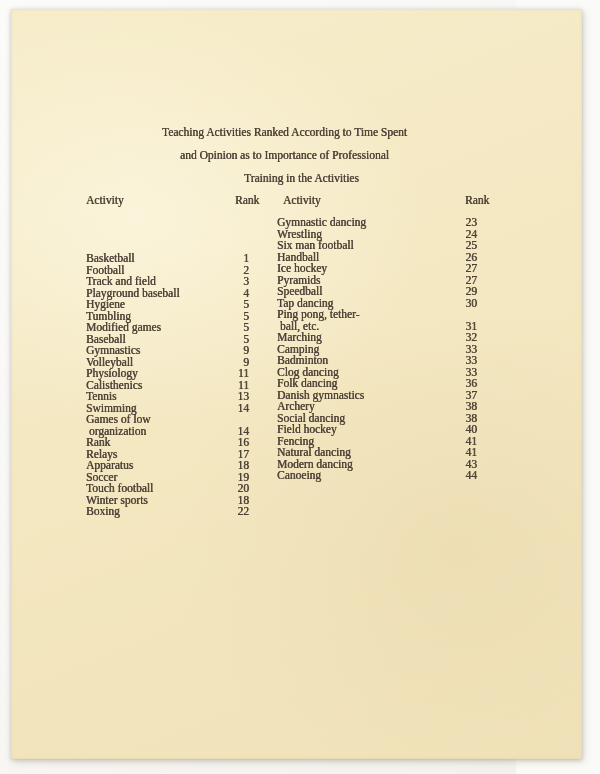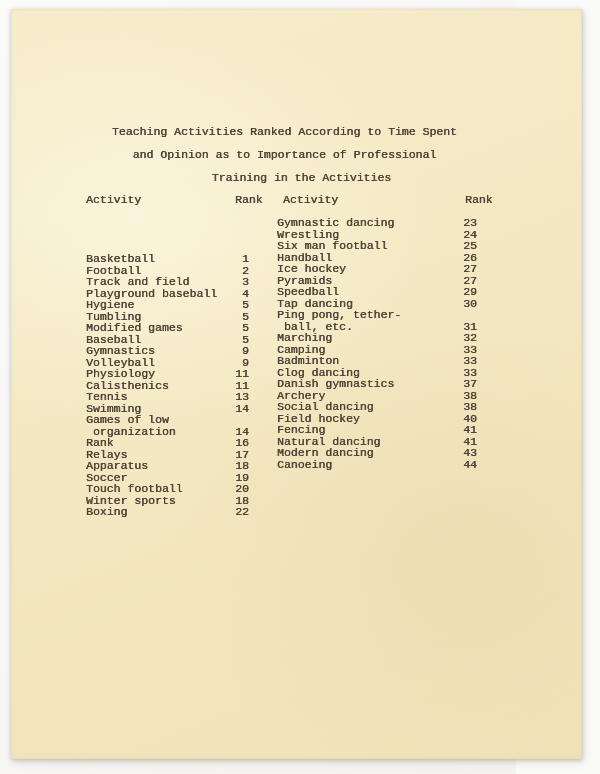--- a/index.html
+++ b/index.html
@@ -8,21 +8,21 @@
     width: 600px;
     height: 774px;
     overflow: hidden;
     background: #fafaf8;
   }
   .scan {
     position: relative;
     width: 516px;
     height: 774px;
     background: linear-gradient(135deg, #fbfbfa 0%, #f7f6f3 60%, #f3f2ee 100%);
-    font-family: Liberation Mono, monospace;
+    font-family: Liberation Serif, serif;
   }
   .paper {
     position: absolute;
     left: 11px;
     top: 9px;
     width: 571px;
     height: 750px;
     background:
       radial-gradient(ellipse 420px 300px at 22% 28%, rgba(255,252,235,0.55), rgba(255,252,235,0) 70%),
       radial-gradient(ellipse 380px 320px at 78% 72%, rgba(226,206,160,0.30), rgba(226,206,160,0) 75%),
@@ -234,20 +234,24 @@
         </div>
         <div class="row">
           <span class="act ink">Badminton</span>
           <span class="rank ink">33</span>
         </div>
         <div class="row">
           <span class="act ink">Clog dancing</span>
           <span class="rank ink">33</span>
         </div>
         <div class="row">
+          <span class="act ink">Folk dancing</span>
+          <span class="rank ink">36</span>
+        </div>
+        <div class="row">
           <span class="act ink">Danish gymnastics</span>
           <span class="rank ink">37</span>
         </div>
         <div class="row">
           <span class="act ink">Archery</span>
           <span class="rank ink">38</span>
         </div>
         <div class="row">
           <span class="act ink">Social dancing</span>
           <span class="rank ink">38</span>

